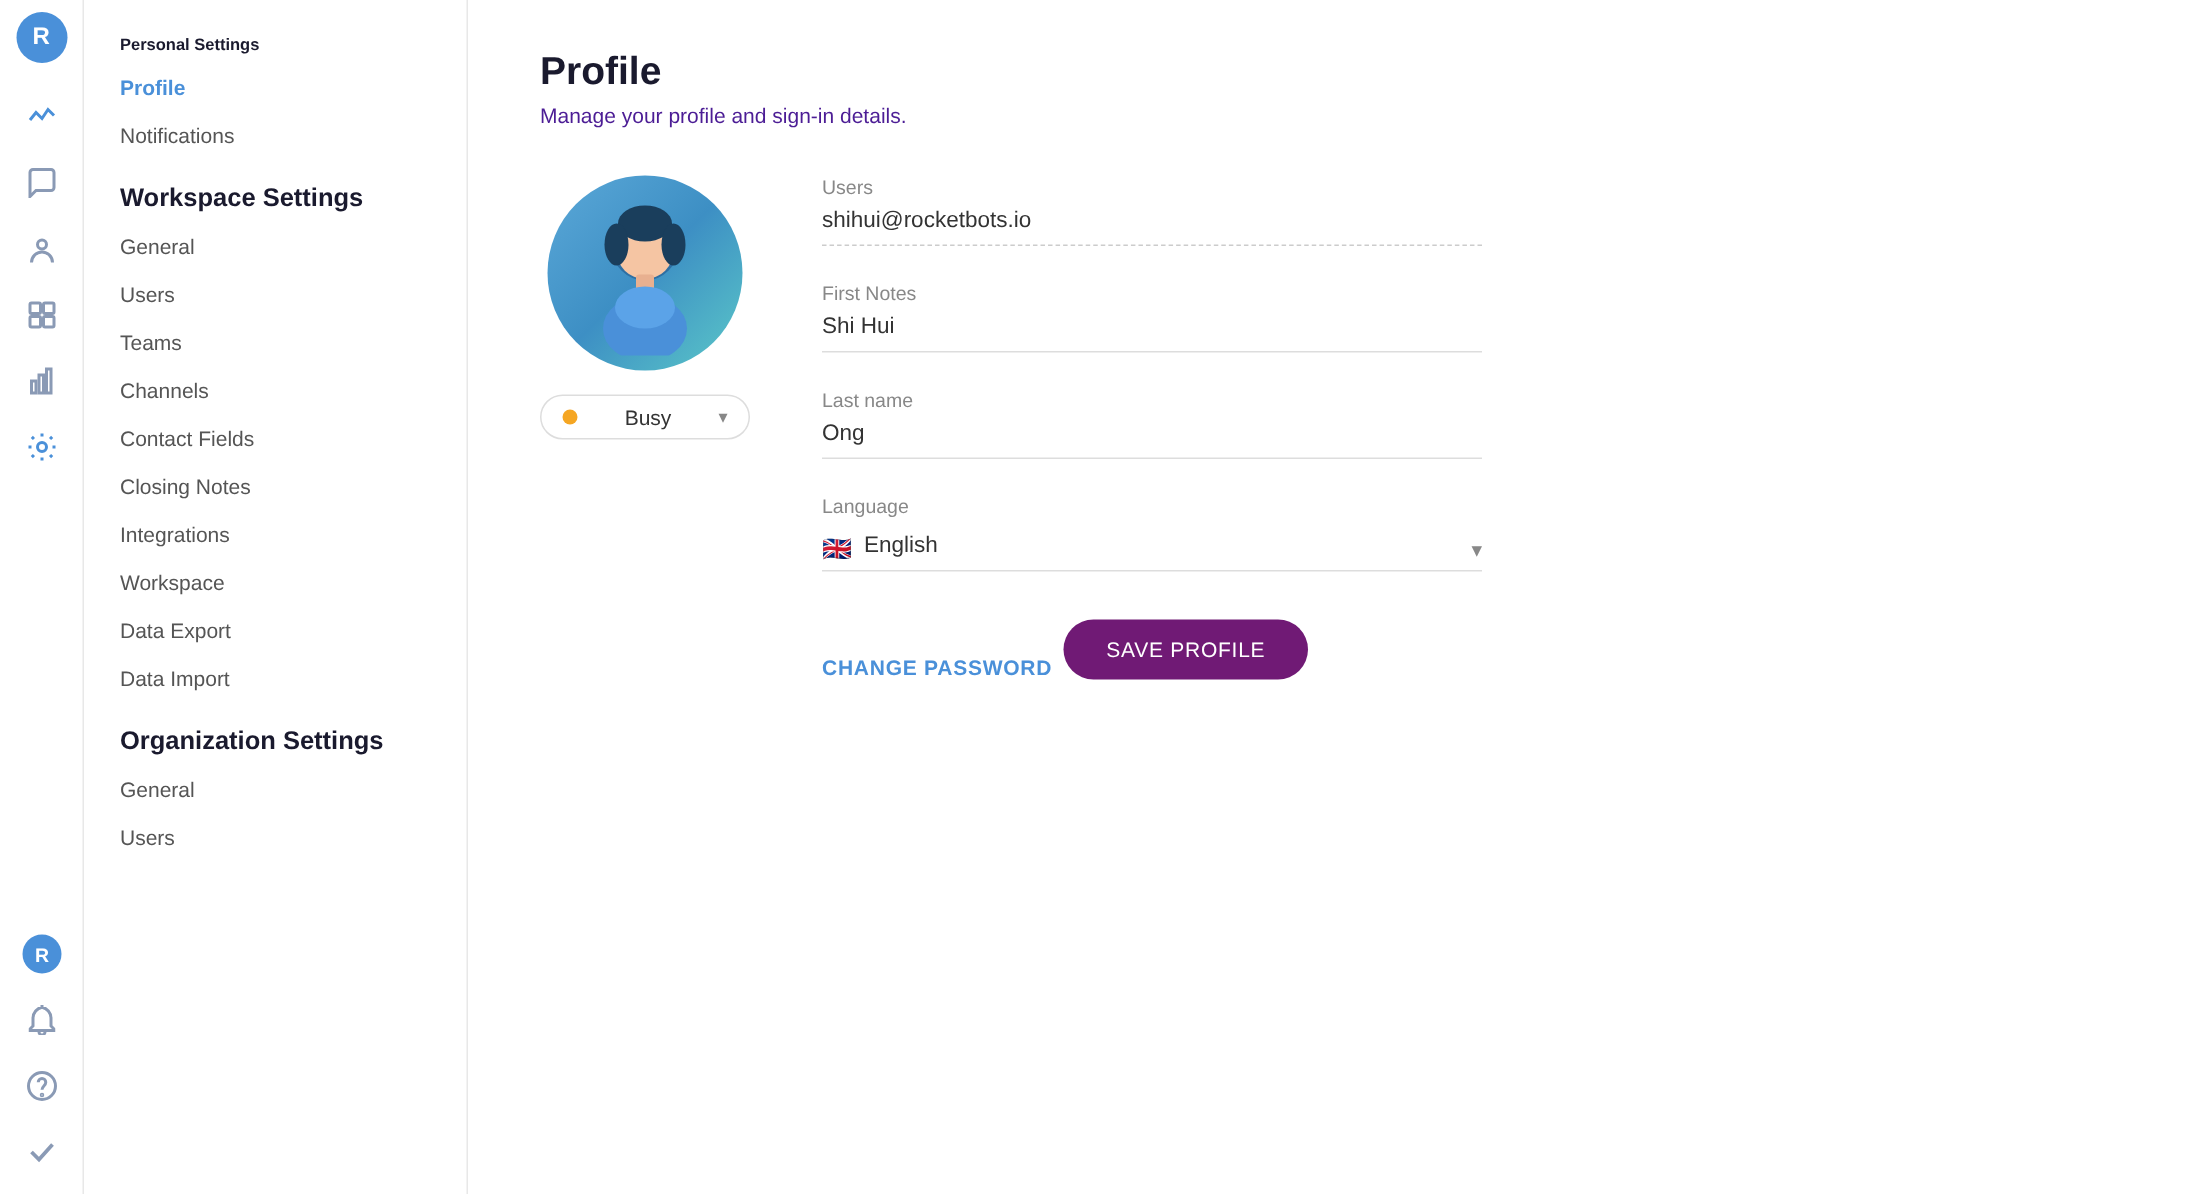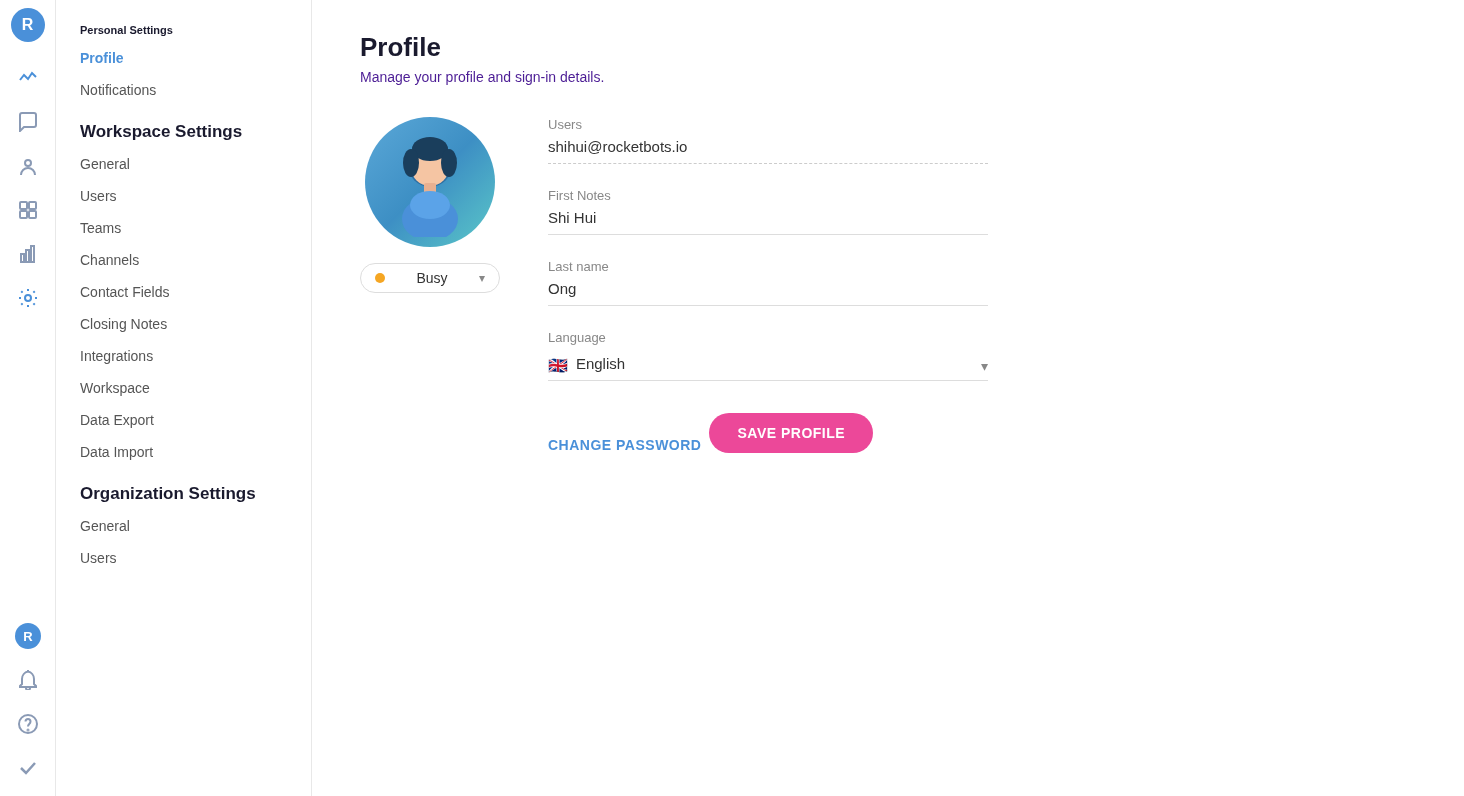--- a/index.html
+++ b/index.html
@@ -136,23 +136,23 @@
       display: flex; align-items: flex-end; gap: 8px;
       margin-top: 32px;
     }
     .btn-change-password {
       background: none; border: none;
       color: #4a90d9; font-size: 14px; font-weight: 600;
       cursor: pointer; letter-spacing: 0.5px;
       text-transform: uppercase;
     }
     .btn-save-profile {
-      background: #ec4899; color: #fff;
+      background: #701a75; color: #fff;
       border: none; border-radius: 24px;
-      padding: 12px 28px; font-size: 14px; font-weight: 700;
+      padding: 12px 28px; font-size: 14px; font-weight: 400;
       cursor: pointer; letter-spacing: 0.5px;
       text-transform: uppercase;
     }
 
     
     .sidebar::-webkit-scrollbar { width: 4px; }
     .sidebar::-webkit-scrollbar-thumb { background: #ddd; border-radius: 2px; }
   </style>
 </head>
 <body>

